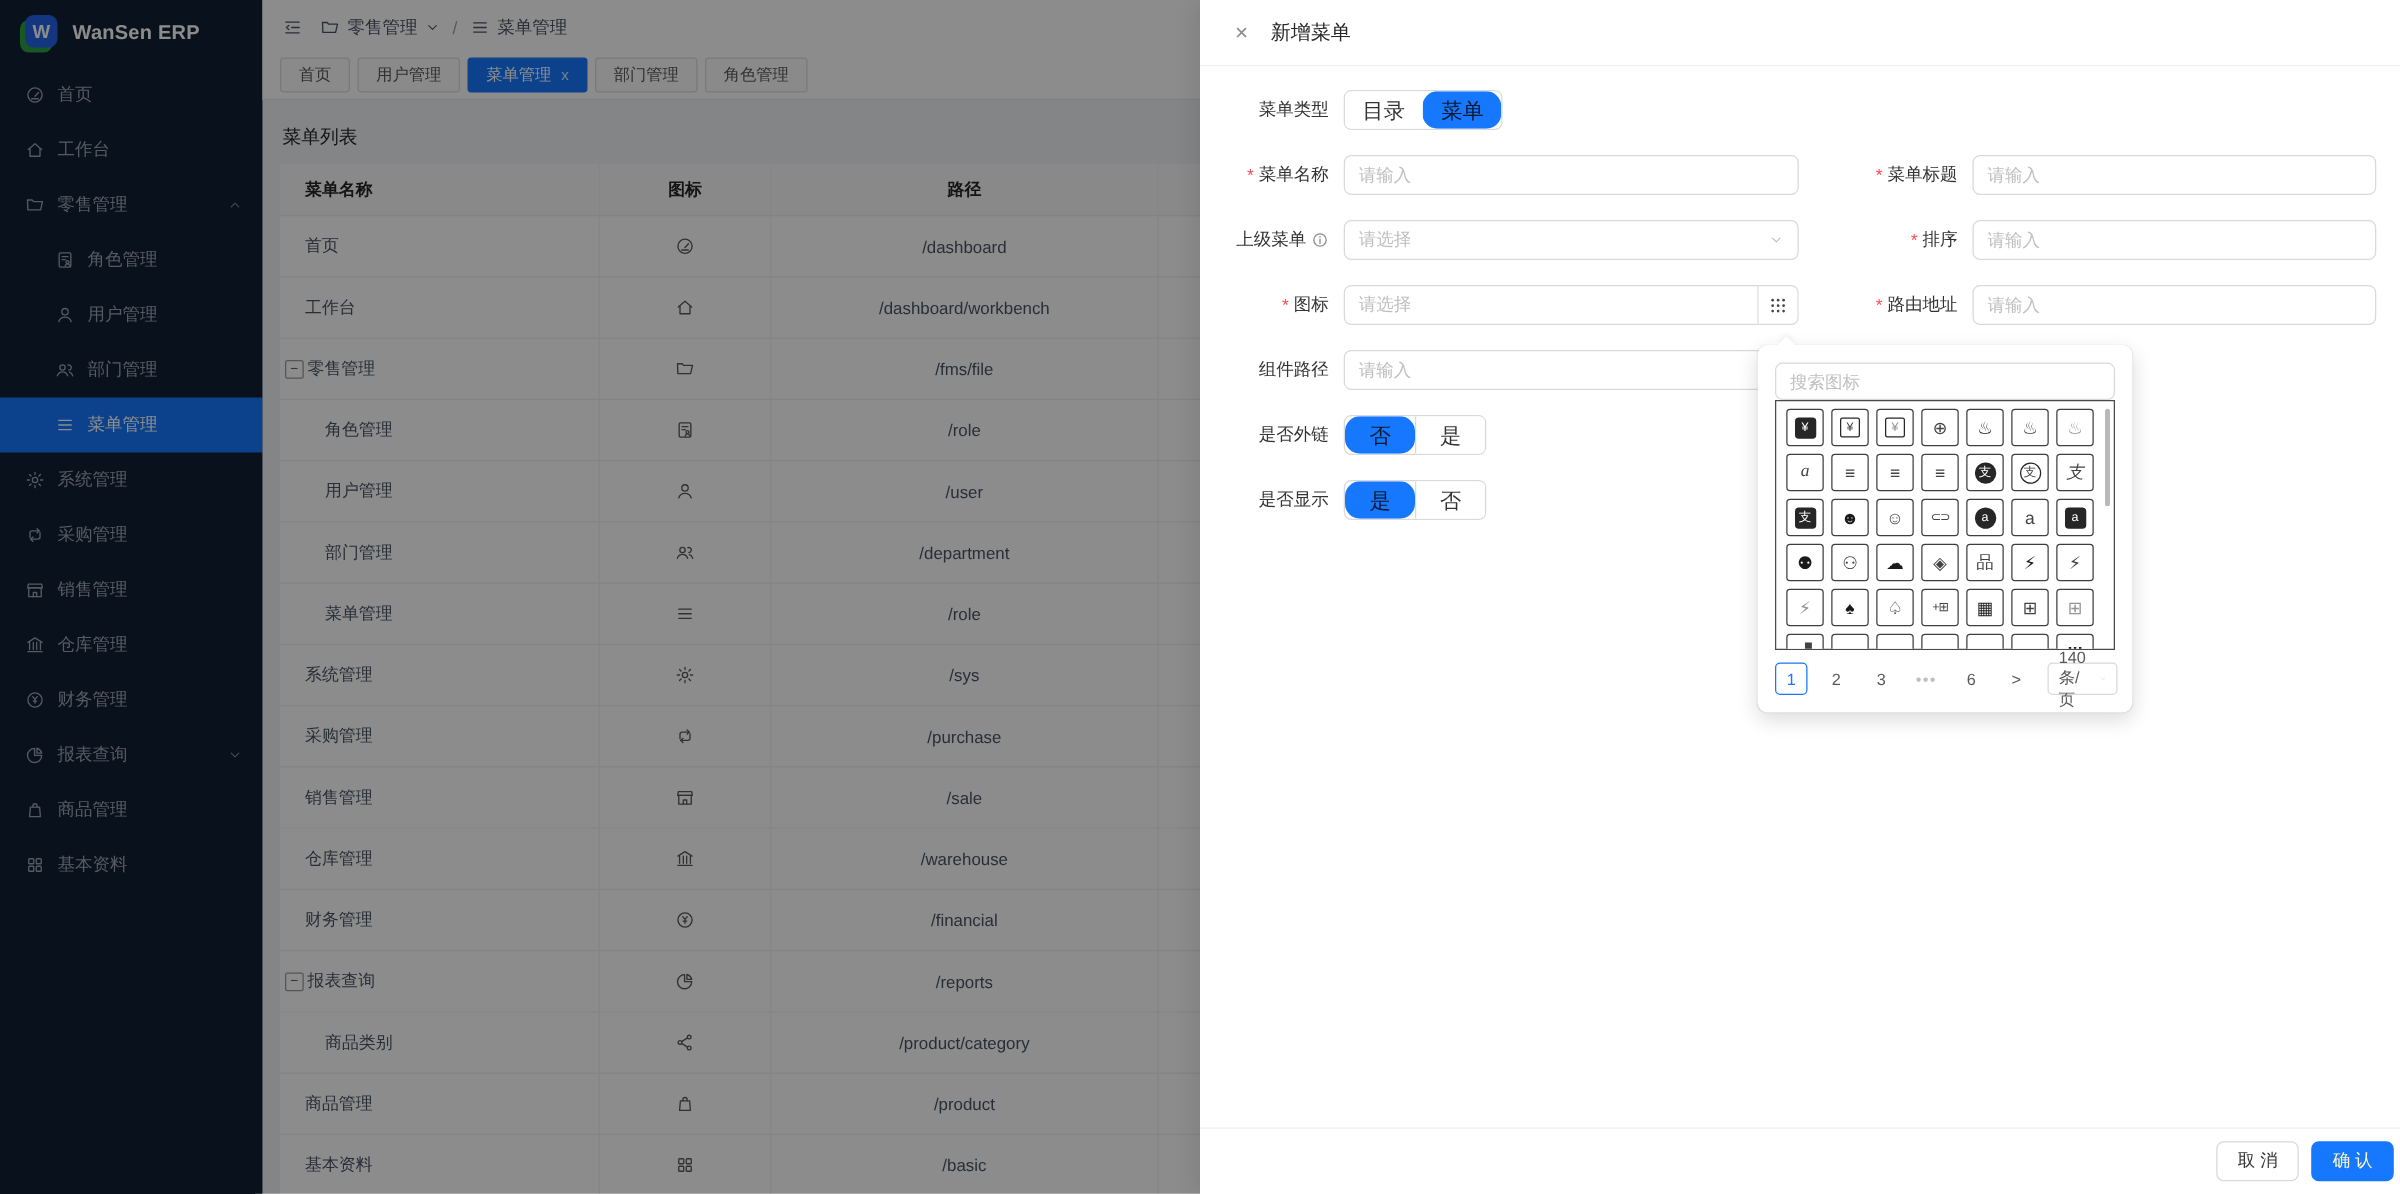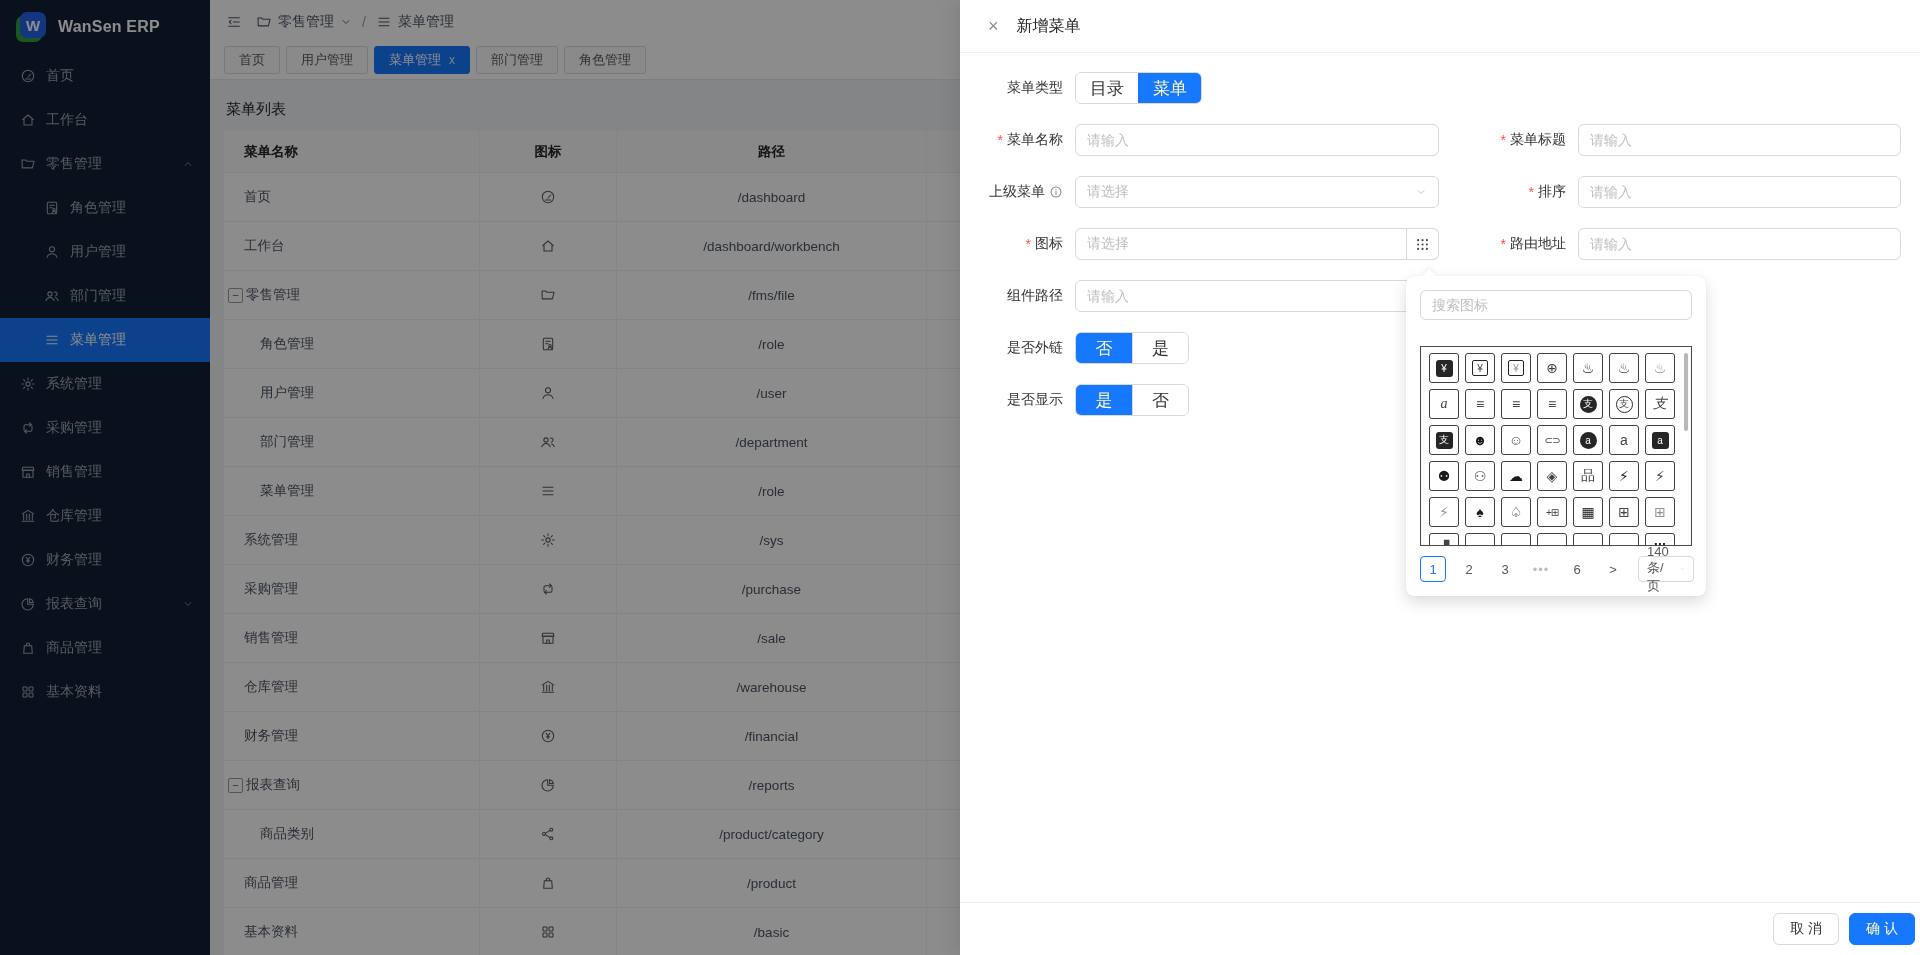--- a/index.html
+++ b/index.html
@@ -67,30 +67,30 @@
   .inp input{border:none;outline:none;width:100%;font-size:14px;color:#333;background:transparent;}
   .inp input::placeholder{color:#bfbfbf;}
   .sel .ph{color:#bfbfbf;flex:1;}
   .sel .chev{color:#bfbfbf;}
   .igroup{display:flex;height:32px;}
   .igroup .inp{flex:1;border-radius:6px 0 0 6px;}
   .addon{width:32px;height:32px;border:1px solid var(--border);border-left:none;border-radius:0 6px 6px 0;display:flex;align-items:center;justify-content:center;color:#434343;cursor:pointer;background:#fff;}
   .seg{display:inline-flex;height:32px;border:1px solid var(--border);border-radius:6px;overflow:hidden;width:max-content;}
   .seg b{min-width:56px;padding:0 14px;display:flex;align-items:center;justify-content:center;font-weight:normal;font-size:17px;color:#333;background:#fff;cursor:pointer;}
   .seg b + b{border-left:1px solid var(--border);}
-  .seg b.on{background:var(--primary);color:#fef9c3;border-color:var(--primary);}
+  .seg b.on{background:var(--primary);color:#0f172a;border-color:var(--primary);border-radius:12px;}
   .info-i{width:14px;height:14px;color:#8c8c8c;}
   .d-foot{position:absolute;left:0;right:0;bottom:0;height:53px;border-top:1px solid var(--soft);display:flex;align-items:center;justify-content:flex-end;gap:10px;padding:0 5px;background:#fff;}
   .btn{height:32px;padding:0 16px;border-radius:6px;border:1px solid var(--border);background:#fff;color:#333;font-size:14px;cursor:pointer;}
   .btn.primary{background:var(--primary);border-color:var(--primary);color:#fef9c3;}
 
   
   .popup{position:absolute;left:446px;top:223px;width:300px;background:#fff;border-radius:8px;box-shadow:0 6px 16px rgba(0,0,0,.14),0 0 1px rgba(0,0,0,.12);padding:14px;z-index:60;}
   .popup::before{content:"";position:absolute;left:18px;top:-5px;width:10px;height:10px;background:#fff;transform:rotate(45deg);box-shadow:-2px -2px 4px rgba(0,0,0,.05);}
-  .p-search{height:30px;margin-bottom:26px;}
+  .p-search{height:30px;margin-bottom:0;}
   .p-viewport{border:1px solid #4a4a4a;height:200px;overflow:hidden;position:relative;padding:6px 14px 0 8px;}
   .p-grid{display:grid;grid-template-columns:repeat(7,30px);gap:6px;}
   .cell{width:30px;height:30px;border:1px solid #3f3f3f;border-radius:3px;display:flex;align-items:center;justify-content:center;font-size:14px;color:#434343;cursor:pointer;background:#fff;}
   .cell.bold{font-weight:bold;color:#1a1a1a;}
   .cell.tt{color:#949494;}
   .cell.ital span{font-style:italic;font-family:"Liberation Serif","DejaVu Serif",serif;}
   .cell.sm{font-size:10px;letter-spacing:-1px;}
   .cell.fs span,.cell.fc span{background:#262626;color:#fff;width:17px;height:17px;display:flex;align-items:center;justify-content:center;font-size:10px;}
   .cell.fs span{border-radius:3px;}
   .cell.fc span{border-radius:50%;}

